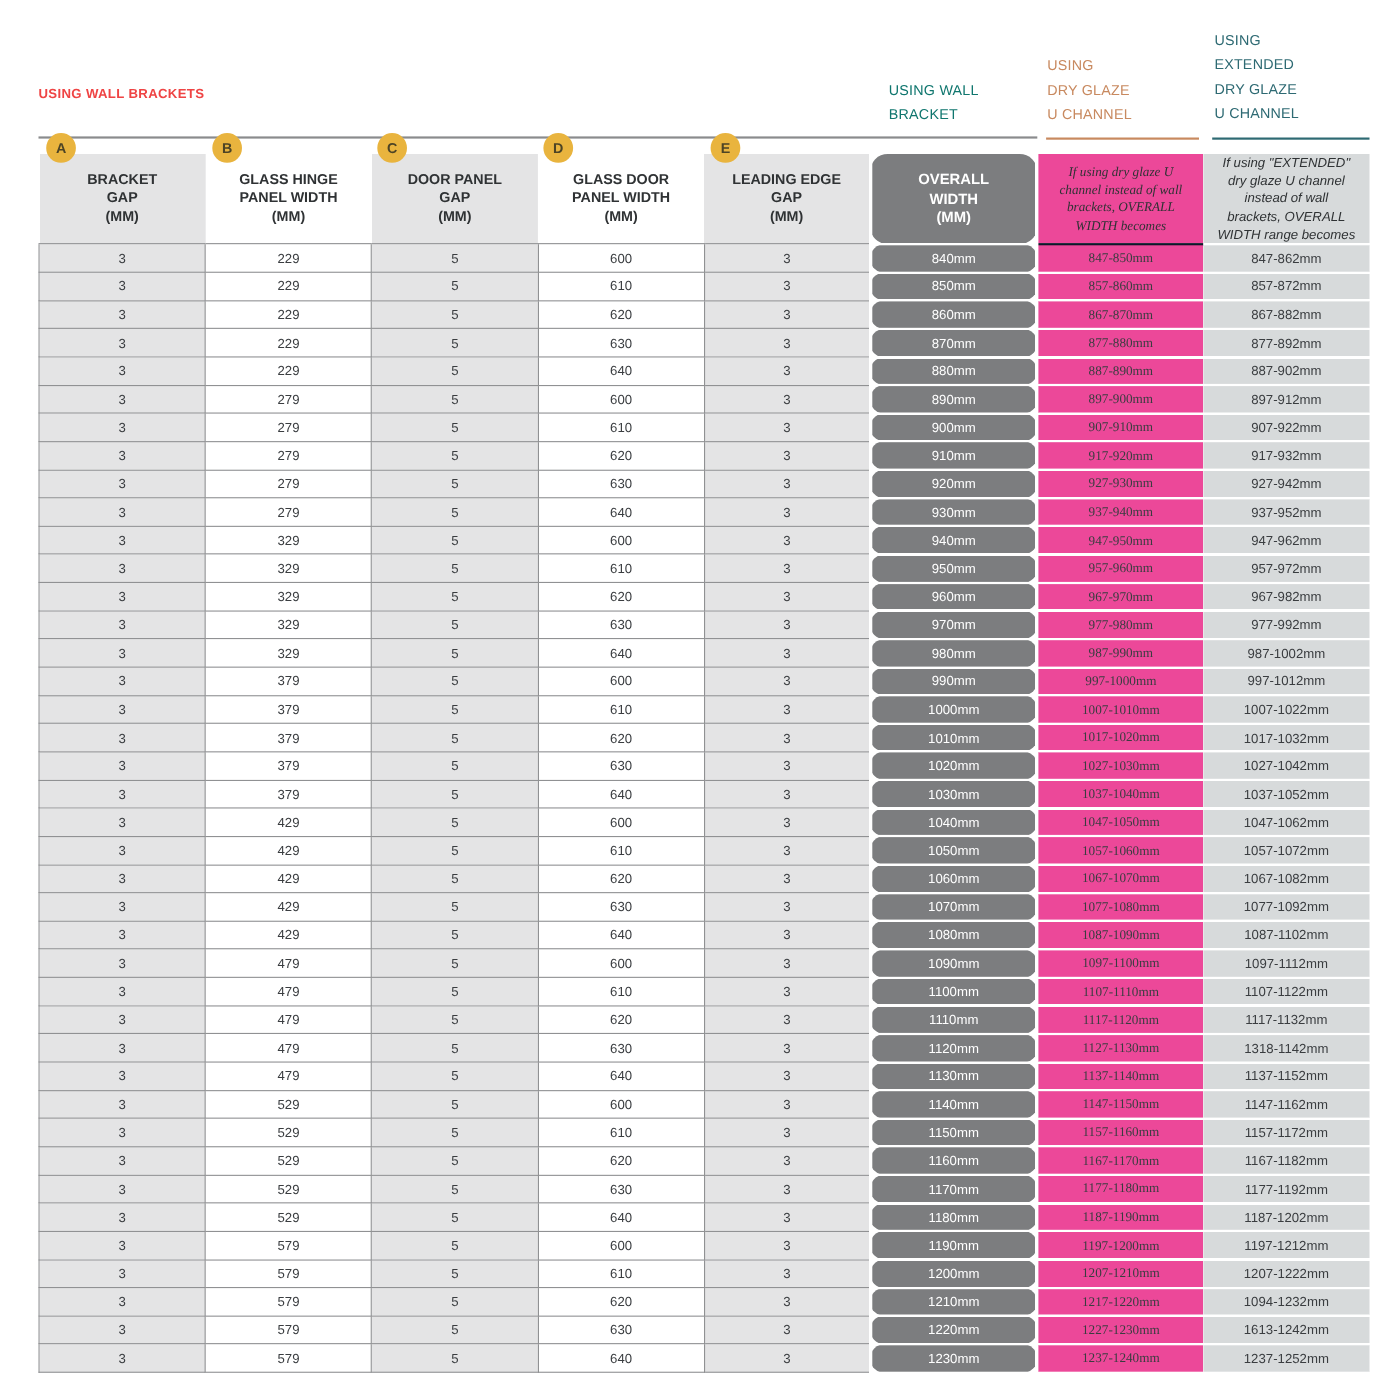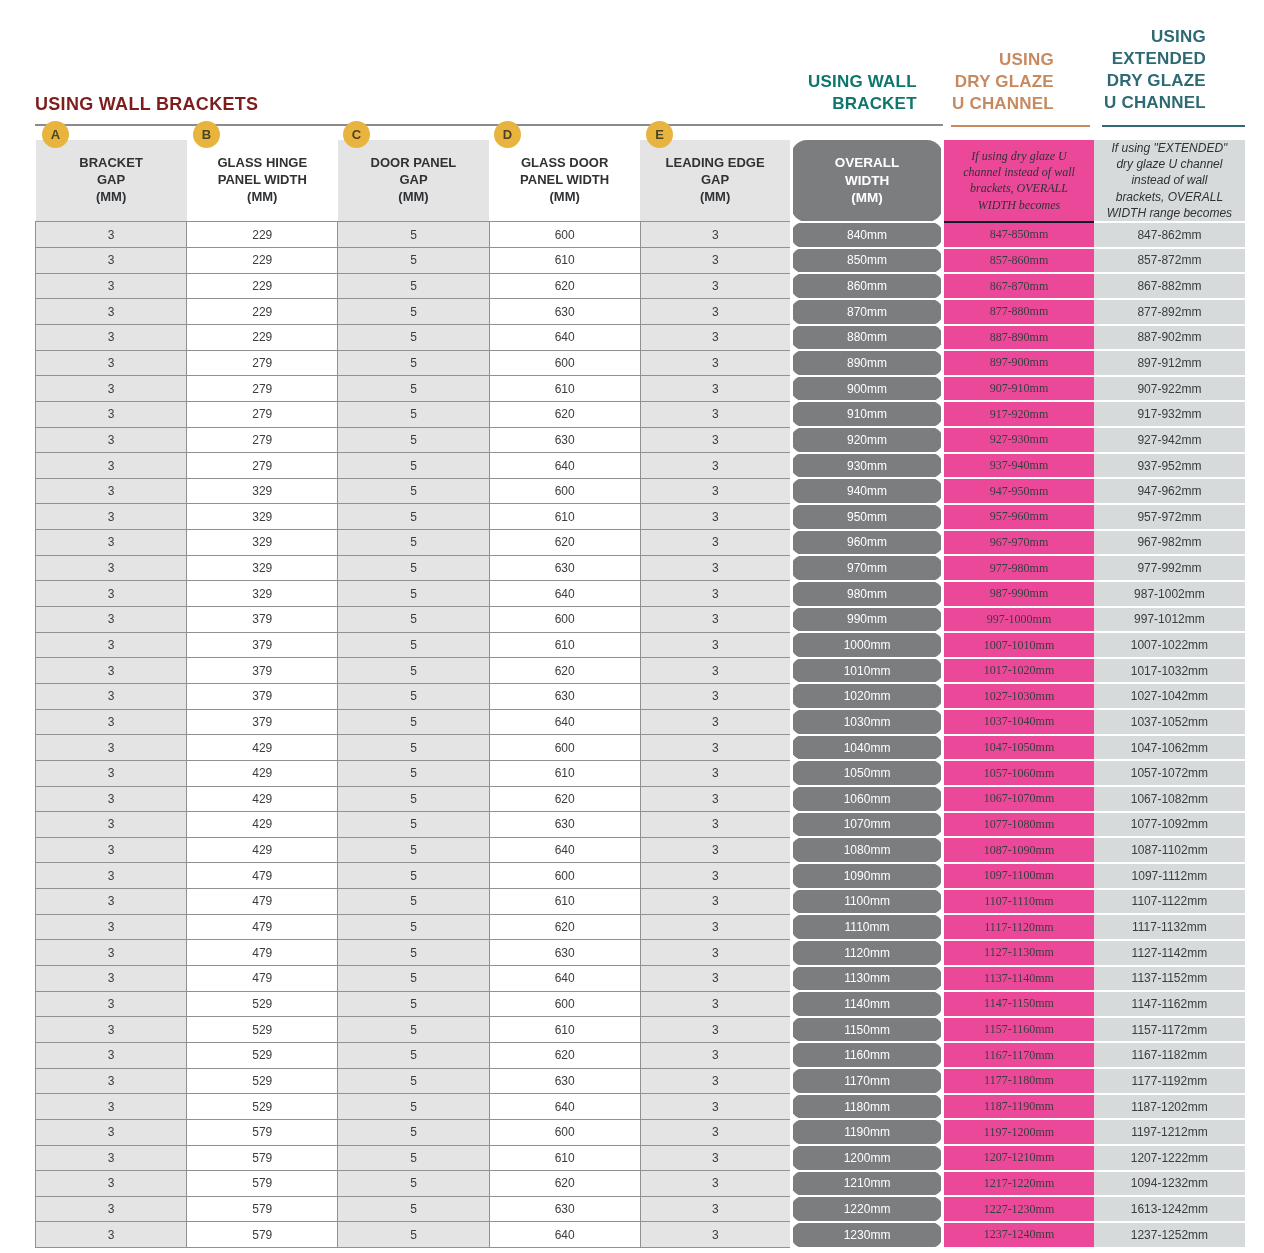--- a/index.html
+++ b/index.html
@@ -2,26 +2,26 @@
 <html><head>
 <meta charset="utf-8">
 <style>
   * { box-sizing: border-box; margin: 0; padding: 0; }
   html,body { background:#ffffff; }
   body { font-family: "Liberation Sans", sans-serif; color:#3a3d40; }
   .page { position:relative; width:1264px; height:1253px; background:#fff; overflow:hidden; }
 
   
   .doc-title {
-    position:absolute; left:35px; top:94px;
-    font-size:18px; font-weight:bold; letter-spacing:0.3px; color:#7f1d1d;
+    position:absolute; left:35px; top:78px;
+    font-size:12px; font-weight:bold; letter-spacing:0.3px; color:#ef4444;
   }
   .group-heading {
-    position:absolute; font-size:17px; font-weight:bold; line-height:22px;
-    white-space:pre-line; letter-spacing:0.2px;text-align:right;
+    position:absolute; font-size:13px; font-weight:normal; line-height:22px;
+    white-space:pre-line; letter-spacing:0.2px;
   }
   .gh-wall   { left:808px; top:71px;  color:#0f766e; }
   .gh-dry    { left:952px; top:49px;  color:#c8895f; }
   .gh-ext    { left:1104px; top:26px; color:#2e6a73; }
 
   
   .rule { position:absolute; height:2px; }
   .rule-main   { left:35px;   top:124px; width:908px; background:#8a8b8d; }
   .rule-orange { left:951px;  top:125px; width:139px; background:#c8895f; }
   .rule-teal   { left:1102px; top:125px; width:143px; background:#2e6a73; }
@@ -414,21 +414,21 @@
           <td class="col-h">1117-1132mm</td>
         </tr>
         <tr>
           <td class="col-a">3</td>
           <td class="col-b">479</td>
           <td class="col-c">5</td>
           <td class="col-d">630</td>
           <td class="col-e">3</td>
           <td class="col-f">1120mm</td>
           <td class="col-g">1127-1130mm</td>
-          <td class="col-h">1127-1142mm</td>
+          <td class="col-h">1318-1142mm</td>
         </tr>
         <tr>
           <td class="col-a">3</td>
           <td class="col-b">479</td>
           <td class="col-c">5</td>
           <td class="col-d">640</td>
           <td class="col-e">3</td>
           <td class="col-f">1130mm</td>
           <td class="col-g">1137-1140mm</td>
           <td class="col-h">1137-1152mm</td>

